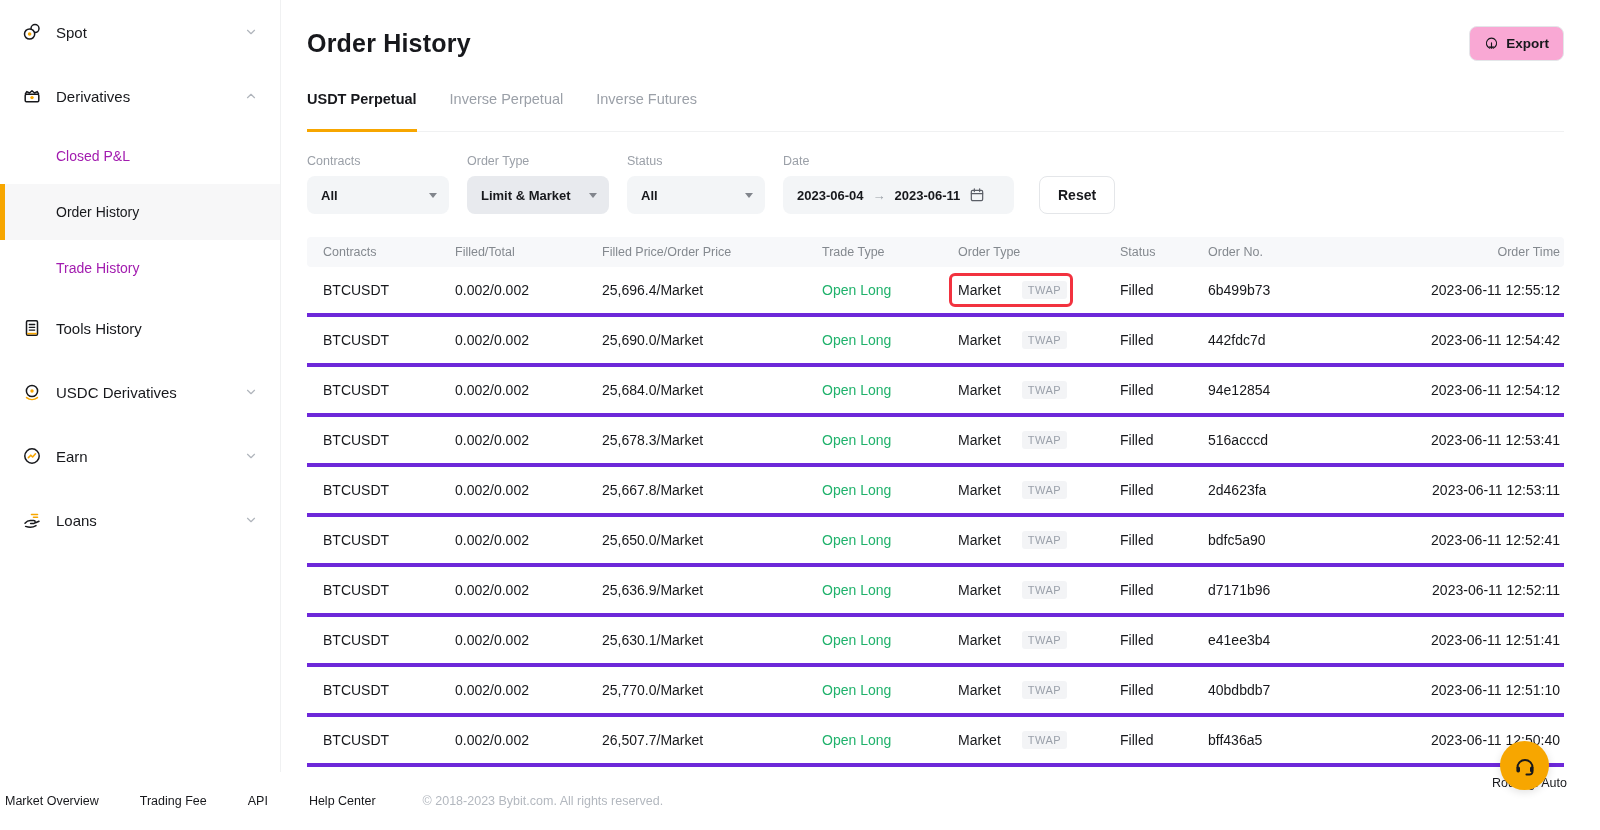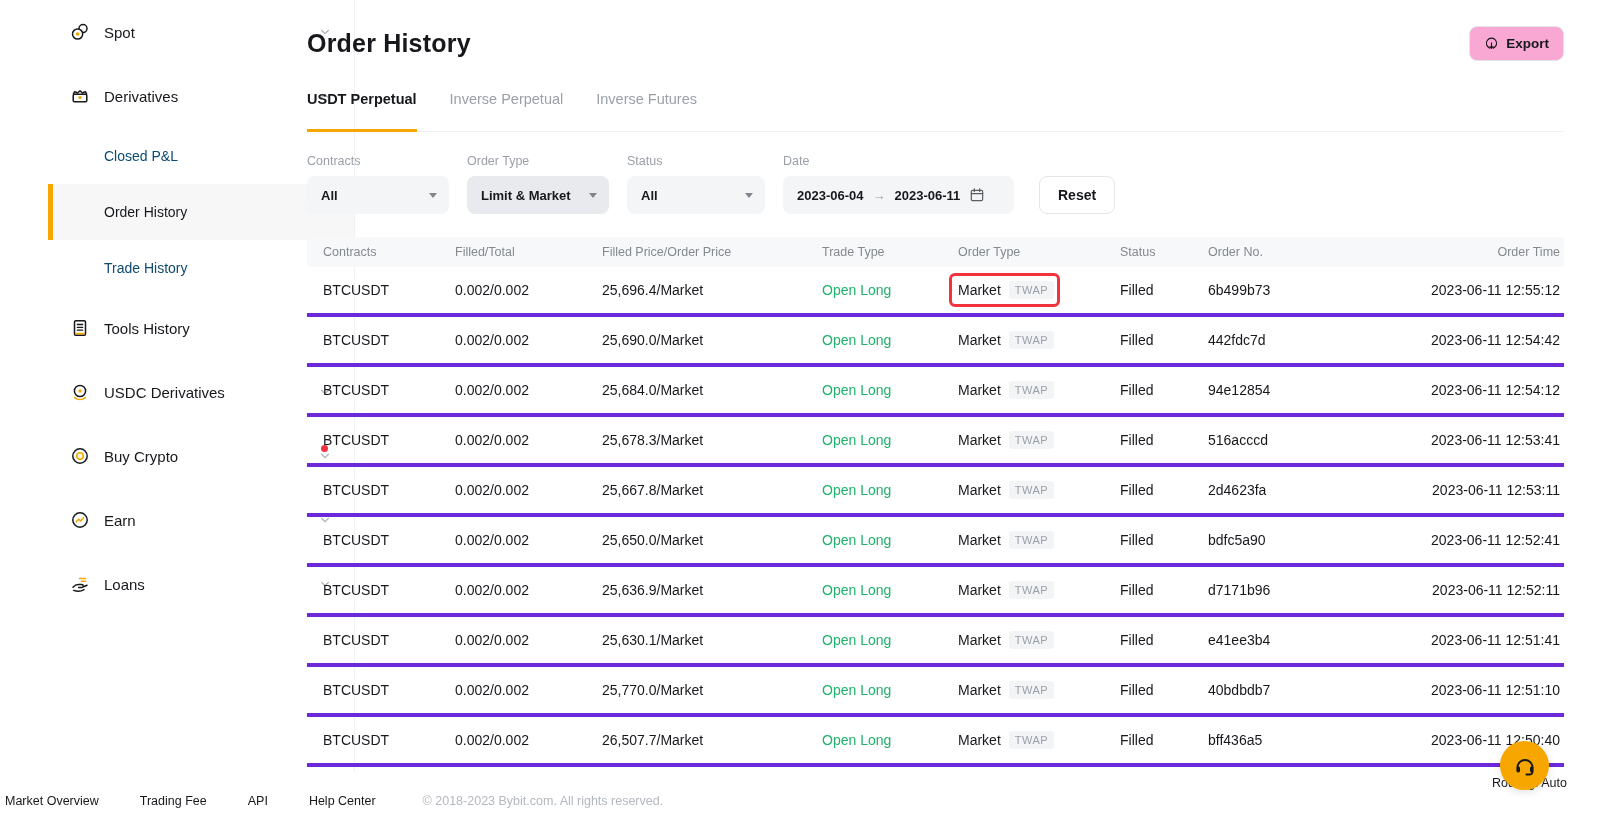--- a/index.html
+++ b/index.html
@@ -7,33 +7,33 @@
   body {
     font-family: "Liberation Sans", sans-serif;
     background: #ffffff;
     color: #17181c;
     position: relative;
     overflow: hidden;
   }
 
   
   .sidebar {
-    position: absolute; left: 0; top: 0; width: 307px; height: 830px;
-    background: #fff; border-right: 1px solid #f0f1f2; margin-left: 48px;
+    position: absolute; left: 0; top: 0; width: 281px; height: 830px;
+    background: #fff; border-right: 1px solid #f0f1f2;
   }
   .side-item {
     display: flex; align-items: center; height: 64px; padding: 0 22px;
     cursor: pointer; font-size: 15px; color: #17181c;
   }
   .side-item .ic { width: 20px; height: 20px; margin-right: 14px; flex: 0 0 20px; }
   .side-item .lbl { flex: 1; position: relative; }
   .chev { width: 14px; height: 14px; color: #b0b5bc; }
   .sub-item {
     height: 56px; display: flex; align-items: center;
-    padding-left: 56px; font-size: 14px; color: #0c4a6e; cursor: pointer;
+    padding-left: 56px; font-size: 14px; color: #a21caf; cursor: pointer;
     position: relative;
   }
   .sub-item.active {
     color: #17181c; background: #f7f7f8; font-weight: 500;
   }
   .sub-item.active::before {
     content: ""; position: absolute; left: 0; top: 0; bottom: 0; width: 5px;
     background: #f7a600;
   }
   .red-dot {
@@ -116,21 +116,21 @@
   }
   .thead .th:first-child, .trow .td:first-child { padding-left: 16px; }
   .thead .th:last-child, .trow .td:last-child { text-align: right; padding-right: 4px; }
   .trow {
     height: 50px; border-bottom: 4px solid #6d28d9;
     font-size: 14px; color: #17181c; font-weight: 500;
   }
   .td.green { color: #20b26c; }
   .twap-wrap { position: relative; display: inline-flex; align-items: center; }
   .twap-badge {
-    margin-left: 8px; background: #f3f4f6; color: #9aa0aa;
+    margin-left: 21px; background: #f3f4f6; color: #9aa0aa;
     font-size: 11px; letter-spacing: .5px; padding: 3px 6px; border-radius: 3px;
     font-weight: 500;
   }
   .annotation {
     display: none; position: absolute; left: -9px; top: -8px; right: -6px; bottom: -8px;
     border: 3px solid #f2323f; border-radius: 6px; pointer-events: none; z-index: 3;
   }
   .td.annotated .annotation { display: block; }
 
   
@@ -211,32 +211,20 @@
           <circle cx="10" cy="9" r="1.7" fill="#f7a600"></circle>
           <path d="M4.6 15.6c3.2 2.6 7.6 2.6 10.8 0" stroke="#f7a600" stroke-width="1.6" stroke-linecap="round"></path>
         </svg>
     </span>
     <span class="lbl">USDC Derivatives</span>
     <svg class="chev" viewBox="0 0 24 24" fill="none">
         <path d="M6 9l6 6 6-6" stroke="currentColor" stroke-width="2" stroke-linecap="round" stroke-linejoin="round"></path>
       </svg>
   </div>
 
-  <div class="side-item">
-    <span class="ic">
-      <svg viewBox="0 0 20 20" fill="none">
-          <circle cx="10" cy="10" r="7.2" stroke="#17181c" stroke-width="1.5"></circle>
-          <circle cx="10" cy="10" r="3.2" stroke="#f7a600" stroke-width="1.6"></circle>
-        </svg>
-    </span>
-    <span class="lbl"><span>Buy Crypto</span><span class="red-dot"></span></span>
-    <svg class="chev" viewBox="0 0 24 24" fill="none">
-        <path d="M6 9l6 6 6-6" stroke="currentColor" stroke-width="2" stroke-linecap="round" stroke-linejoin="round"></path>
-      </svg>
-  </div>
 
   <div class="side-item">
     <span class="ic">
       <svg viewBox="0 0 20 20" fill="none">
           <circle cx="10" cy="10" r="7.2" stroke="#17181c" stroke-width="1.5"></circle>
           <path d="M6.4 11.6l2.4-2.4 1.8 1.8 2.9-3.2" stroke="#f7a600" stroke-width="1.6" stroke-linecap="round" stroke-linejoin="round"></path>
         </svg>
     </span>
     <span class="lbl">Earn</span>
     <svg class="chev" viewBox="0 0 24 24" fill="none">

